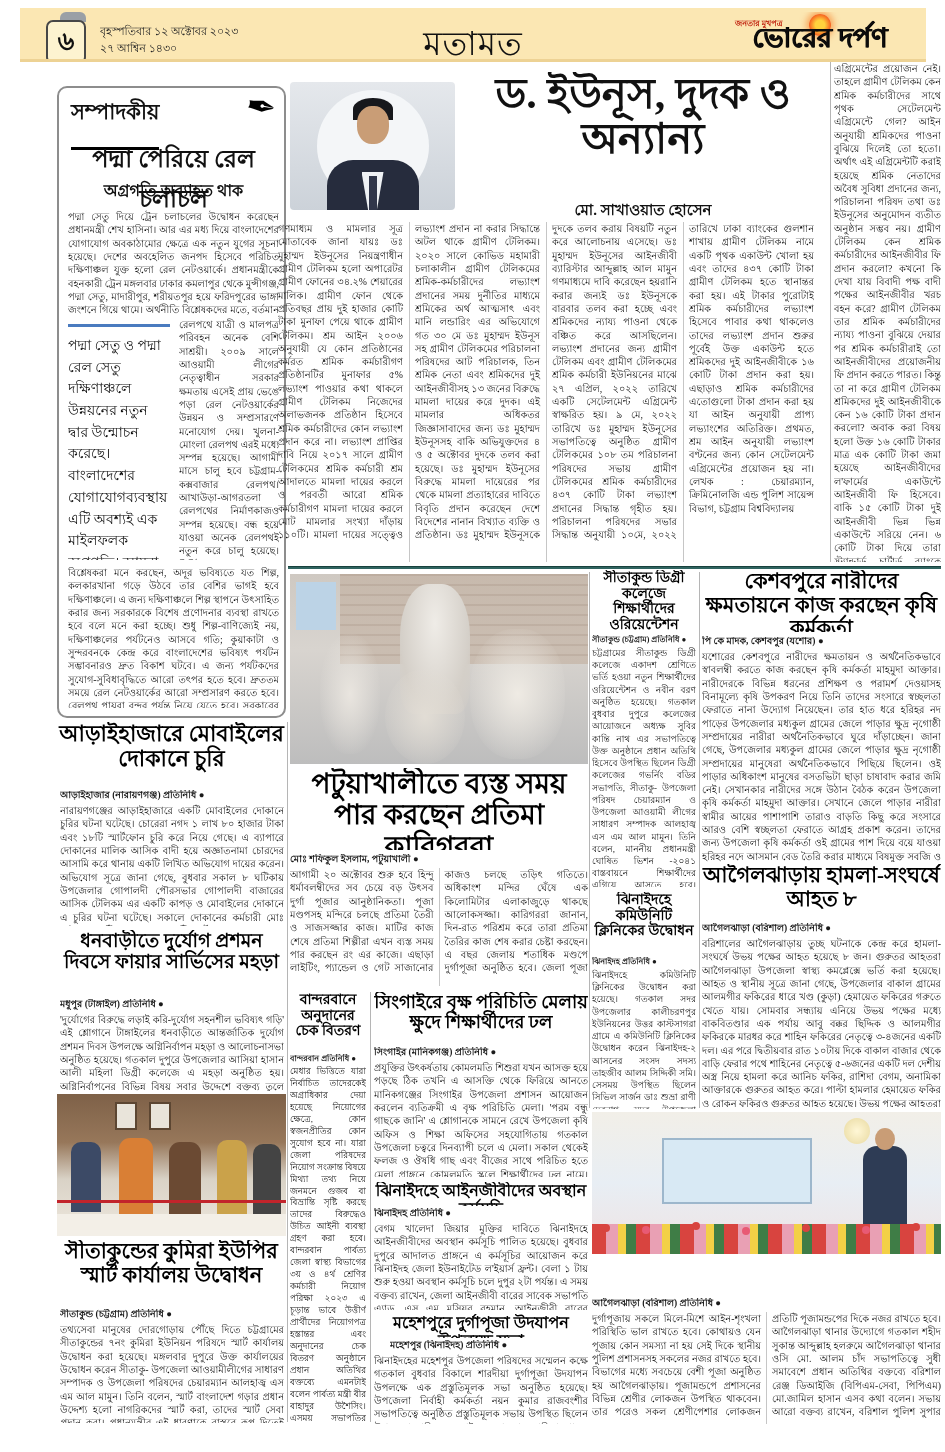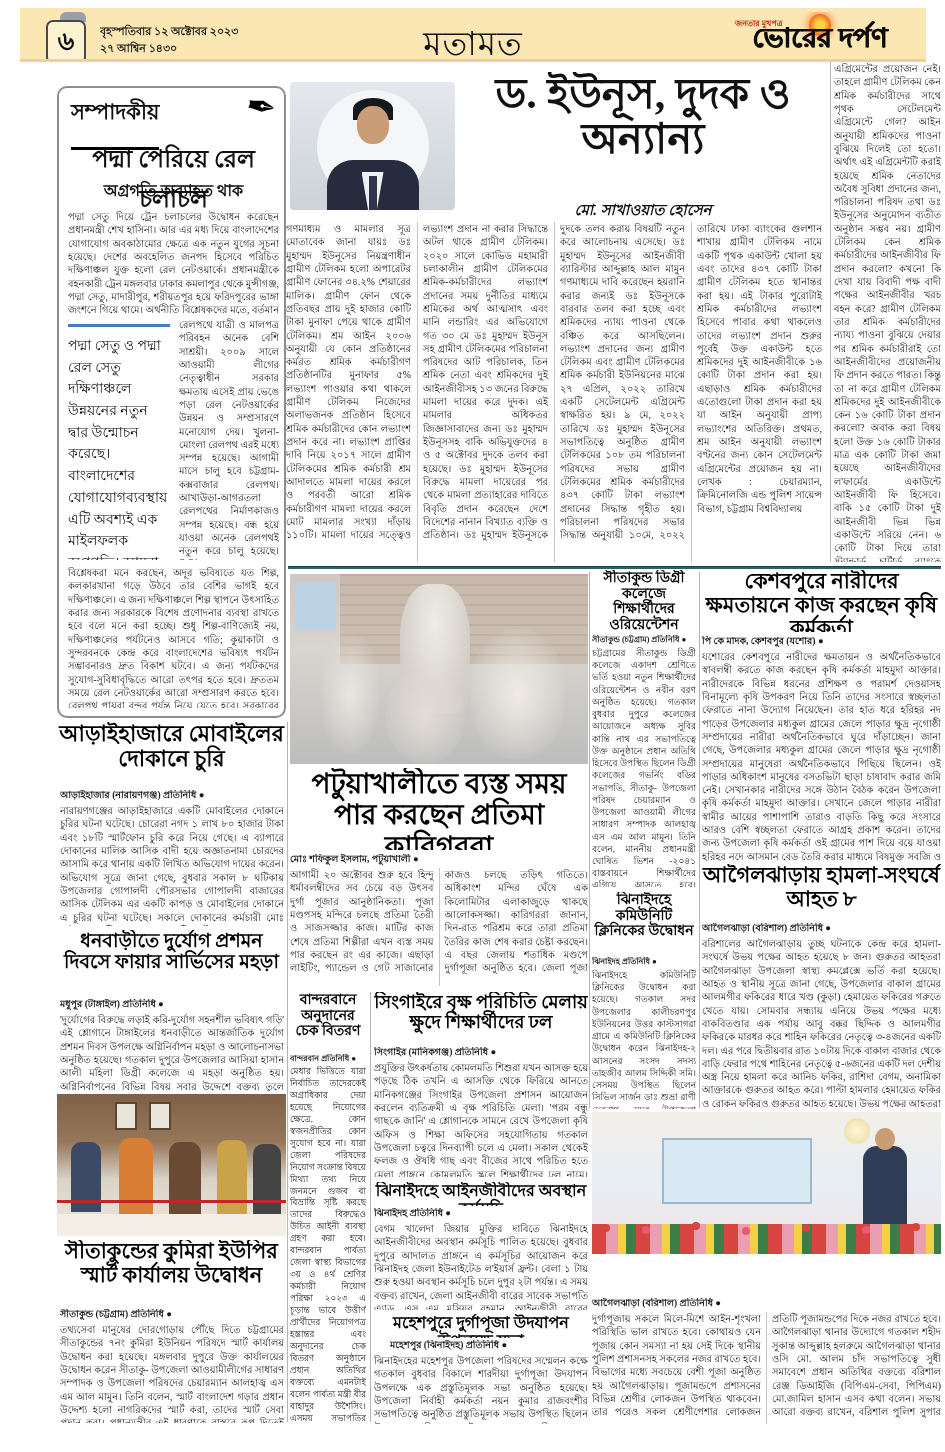--- a/index.html
+++ b/index.html
@@ -9,21 +9,21 @@
   .abs{position:absolute;overflow:hidden}
   .h{font-weight:bold;color:#000;text-align:center;line-height:1.12;font-family:"Liberation Serif",serif}
   .by{font-size:9.5px;font-weight:bold;color:#1a1a1a;line-height:1.2}
   .bd{font-size:9.8px;line-height:1.36;text-align:justify;color:#141414}
   .cols2{column-count:2;column-gap:11px;column-rule:1px solid #c6c6c6}
   .vrule{position:absolute;width:1px;background:#b5b5b5}
   
   .header{left:20px;top:8px;width:906px;height:54px;background:#fbe7b3;border-bottom:3px solid #edd294}
   .pgtab{left:40px;top:4px;width:26px;height:10px;background:#9aa0a6;border-radius:6px 6px 0 0}
   .pgnum{left:26px;top:12px;width:40px;height:44px;border:2px solid #474747;background:#fdf3d0;border-radius:7px;font-size:26px;font-weight:bold;text-align:center;line-height:40px}
-  .dates{left:80px;top:15px;font-size:11px;line-height:1.55;color:#242424;font-weight:bold}
+  .dates{left:80px;top:15px;font-size:11px;line-height:1.55;color:#242424;font-weight:normal}
   .secttl{left:0;top:10px;width:100%;text-align:center;font-size:33px;font-weight:normal;letter-spacing:1px}
   .logo{right:14px;top:4px;width:185px;height:52px;text-align:center}
   .sun{position:absolute;left:50%;top:2px;margin-left:-11px;width:22px;height:22px;border-radius:50%;background:radial-gradient(circle,#ffd23d 30%,#f4541d 75%);box-shadow:0 0 6px 3px rgba(244,120,29,.55)}
   .tagline{position:absolute;left:8px;top:5px;font-size:8px;color:#c0210e;font-weight:bold}
   .masthead{position:absolute;left:0;bottom:2px;width:100%;font-size:27px;font-weight:bold;color:#0d0d0d;text-shadow:1px 0 #000}
   
   .edbox{left:57px;top:86px;width:229px;height:632px;border:2px solid #8d8d8d;border-radius:10px;background:#fff}
   .edlabel{position:absolute;left:12px;top:8px;font-size:21px;font-weight:bold;border-bottom:3px solid #000;padding-bottom:16px}
   .pennib{position:absolute;right:8px;top:-2px;font-size:36px;transform:rotate(10deg);color:#000}
   .edh{position:absolute;left:4px;top:52px;width:221px;text-align:center;font-size:24px;font-weight:bold}
@@ -34,22 +34,22 @@
   .edclose{position:absolute;left:9px;top:478px;width:211px;height:142px;overflow:hidden}
   
   .mphoto{left:290px;top:82px;width:165px;height:128px;background:linear-gradient(#e5e8ec,#ccd2d9);border-radius:4px}
   .mp-circle{position:absolute;left:50%;top:8px;margin-left:-56px;width:112px;height:112px;border-radius:50%;background:#f4f6f8}
   .mp-hair{position:absolute;left:50%;top:16px;margin-left:-20px;width:40px;height:22px;border-radius:50% 50% 0 0;background:#17181c}
   .mp-head{position:absolute;left:50%;top:24px;margin-left:-16px;width:32px;height:38px;border-radius:46%;background:#c99d76}
   .mp-suit{position:absolute;left:50%;bottom:0;margin-left:-46px;width:92px;height:50px;border-radius:26px 26px 0 0;background:#262c3d}
   .mp-shirt{position:absolute;left:50%;bottom:0;margin-left:-11px;width:22px;height:38px;background:#eef1f4;clip-path:polygon(0 0,100% 0,70% 100%,30% 100%)}
   .mp-tie{position:absolute;left:50%;bottom:0;margin-left:-4px;width:8px;height:34px;background:#30364a}
   .mh{left:460px;top:72px;width:366px;height:126px;font-size:42px;font-weight:bold;text-align:center;line-height:1.08}
-  .mauthor{left:460px;top:198px;width:366px;text-align:center;font-size:15px;font-weight:bold;font-style:italic}
-  .mbody{left:286px;top:222px;width:536px;height:340px;column-count:4;column-gap:12px;column-rule:1px solid #c6c6c6}
+  .mauthor{left:460px;top:198px;width:366px;text-align:center;font-size:15px;font-weight:bold;}
+  .mbody{left:278px;top:222px;width:536px;height:340px;column-count:4;column-gap:12px;column-rule:1px solid #c6c6c6}
   .mright{left:834px;top:62px;width:107px;height:500px}
   .tealrule{left:288px;top:566px;width:653px;height:3px;background:#2f6460;border-top:1px solid #17413d}
   
   .idolphoto{left:290px;top:574px;width:298px;height:190px;background:linear-gradient(180deg,#cfc9c2 0%,#d8d4cf 40%,#bdbdbd 100%)}
   .idol-sky{position:absolute;left:6px;top:8px;width:40px;height:48px;background:#bcd3e6}
   .idol-brick{position:absolute;left:50px;top:0;width:248px;height:90px;background:repeating-linear-gradient(0deg,#c4b3a4 0 8px,#b5a191 8px 10px);opacity:.7}
   .idol-fig1{position:absolute;left:110px;top:10px;width:70px;height:130px;border-radius:40% 40% 20% 20%;background:radial-gradient(ellipse at 50% 30%,#efece7 0%,#d4cfc8 70%,rgba(0,0,0,0) 100%)}
   .idol-fig2{position:absolute;left:30px;top:60px;width:60px;height:120px;border-radius:45%;background:radial-gradient(ellipse,#e9e5df 0%,rgba(0,0,0,0) 75%)}
   .idol-fig3{position:absolute;left:180px;top:55px;width:95px;height:130px;border-radius:45%;background:radial-gradient(ellipse,#efebe4 0%,rgba(0,0,0,0) 78%)}
   .idol-fig4{position:absolute;left:95px;top:95px;width:80px;height:95px;border-radius:50%;background:radial-gradient(ellipse,#e2ddd5 0%,rgba(0,0,0,0) 80%)}

